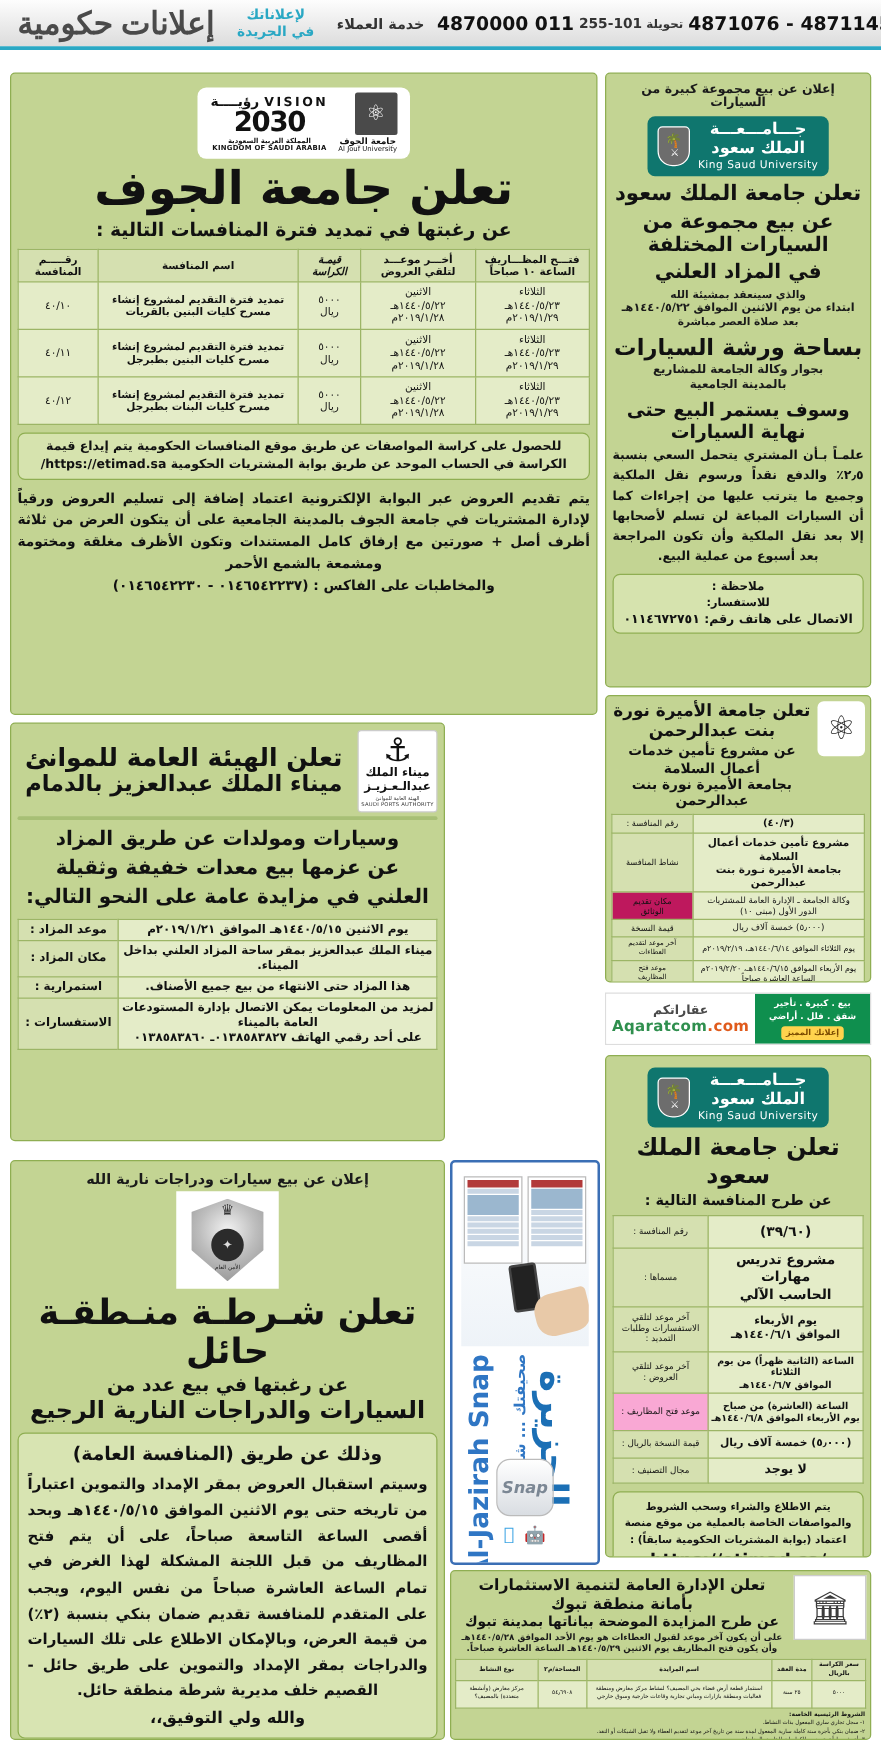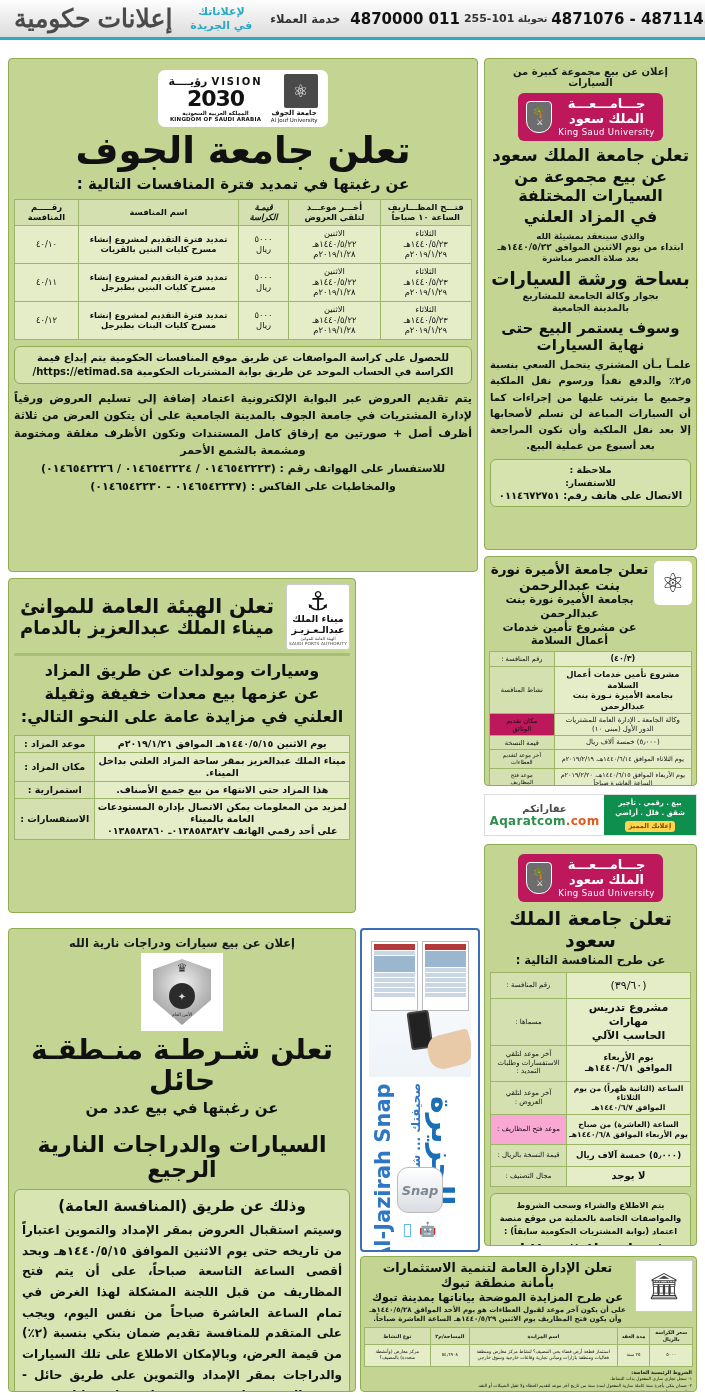--- a/index.html
+++ b/index.html
@@ -16,21 +16,21 @@
   .masthead {
     position: absolute; left: 0; top: 0; width: 705px; height: 40px;
     background: linear-gradient(#fdfdfd, #e9e9e9 60%, #dcdcdc);
     border-bottom: 3px solid #2aa8c4;
     display: flex; flex-direction: row-reverse; align-items: center;
   }
   .mast-title {
     font-size: 25px; font-weight: bold; color: #4a4a4a;
     -webkit-text-stroke: 0px; letter-spacing: 1px;
     padding: 0 10px 0 14px; white-space: nowrap;
-    font-family: Liberation Sans, sans-serif;
+    font-family: Liberation Serif, serif;
   }
   .mast-sub {
     color: #2aa8c4; font-size: 11px; font-weight: bold; line-height: 1.25;
     text-align: center; padding: 0 8px; white-space: nowrap;
   }
   .mast-cs { font-size: 11.5px; font-weight: bold; color: #333; padding: 0 10px; white-space: nowrap;}
   .mast-num { font-size: 15px; font-weight: bold; color: #111; white-space: nowrap; }
   .mast-ext { font-size: 9.5px; font-weight: bold; color: #333; padding: 0 4px; white-space: nowrap;}
   .mast-ext b { font-size: 11px; }
   .mast-fax { font-size: 15px; font-weight: bold; color: #111; white-space: nowrap; padding-right: 12px;}
@@ -70,21 +70,21 @@
     background: #d6e3ae; border: 1px solid #8fae52; border-radius: 6px;
     padding: 4px 6px; color: #111; text-align: center; line-height: 1.4;
     font-weight: bold;
   }
 
   .logo-box {
     background: #fff; border-radius: 5px; display: flex; align-items: center;
     justify-content: center; overflow: hidden;
   }
   .ksu-logo {
-    background: #be185d; border-radius: 6px; color: #fff;
+    background: #0f766e; border-radius: 6px; color: #fff;
     display: flex; align-items: center; justify-content: flex-end; gap: 6px;
     padding: 4px 8px;
   }
   .ksu-ar { font-size: 13px; font-weight: bold; letter-spacing: 3px; line-height:1.15;}
   .ksu-en { font-size: 8.5px; letter-spacing: .4px; }
   .shield {
     width: 26px; height: 32px; background: #6d6d6d;
     border: 1.4px solid #fff; border-radius: 4px 4px 12px 12px;
     display:flex;flex-direction:column;align-items:center;justify-content:center;gap:1px;
   }
@@ -297,21 +297,20 @@
           <td style="font-weight: bold; white-space: pre-line;">تمديد فترة التقديم لمشروع إنشاء
 مسرح كليات البنات بطبرجل</td>
           <td>٤٠/١٢</td>
         </tr>
       </tbody>
     </table>
 
     <div class="panel ar" style="margin-top:6px;font-size:10px;">للحصول على كراسة المواصفات عن طريق موقع المنافسات الحكومية يتم إيداع قيمة الكراسة في الحساب الموحد عن طريق بوابة المشتريات الحكومية https://etimad.sa/</div>
 
     <div class="ar justify" style="margin-top:6px;font-size:11px;font-weight:bold;line-height:1.6;color:#111;">يتم تقديم العروض عبر البوابة الإلكترونية اعتماد إضافة إلى تسليم العروض ورقياً لإدارة المشتريات في جامعة الجوف بالمدينة الجامعية على أن يتكون العرض من ثلاثة أظرف أصل + صورتين مع إرفاق كامل المستندات وتكون الأظرف مغلقة ومختومة ومشمعة بالشمع الأحمر</div>
-    <div class="ar" style="text-align:center;font-size:11px;font-weight:bold;line-height:1.6;color:#111;">للاستفسار على الهواتف رقم : (٠١٤٦٥٤٢٢٢٣ / ٠١٤٦٥٤٢٢٢٤ / ٠١٤٦٥٤٢٢٢٦)</div>
     <div class="ar" style="text-align:center;font-size:11px;font-weight:bold;line-height:1.6;color:#111;">والمخاطبات على الفاكس : (٠١٤٦٥٤٢٢٣٧ - ٠١٤٦٥٤٢٢٣٠)</div>
   </div>
 
   <div class="ad" style="left:8px; top:578px; width:348px; height:335px;">
 
     <div style="display:flex;align-items:center;gap:6px;">
       <div class="port-logo">
         <div class="anchor">⚓</div>
         <div class="port-ar">
           <span>ميناء الملك</span><br>
@@ -364,21 +363,21 @@
     <div class="badge-box">
       <div class="badge">
         <div class="crown">♛</div>
         <div class="circ">✦</div>
         <div class="bl">الأمن العام</div>
       </div>
     </div>
 
     <div class="title-xl ar" style="font-size:28px;margin-top:4px;letter-spacing:3px;">تعلن شـرطـة منـطقـة حائل</div>
     <div class="title-md ar" style="font-size:15px;margin-top:2px;">عن رغبتها في بيع عدد من</div>
-    <div class="title-lg ar" style="font-size:22px;margin-top:15px;">السيارات والدراجات النارية الرجيع</div>
+    <div class="title-lg ar" style="font-size:19px;margin-top:1px;">السيارات والدراجات النارية الرجيع</div>
 
     <div class="panel" style="margin-top:7px;padding:6px 7px;background:#d8e4b2;">
       <div class="ar" style="font-size:15px;font-weight:bold;margin-bottom:3px;">وذلك عن طريق (المنافسة العامة)</div>
       <div class="ar justify" style="font-size:12px;font-weight:bold;line-height:1.72;">وسيتم استقبال العروض بمقر الإمداد والتموين اعتباراً من تاريخه حتى يوم الاثنين الموافق ١٤٤٠/٥/١٥هـ وبحد أقصى الساعة التاسعة صباحاً، على أن يتم فتح المظاريف من قبل اللجنة المشكلة لهذا الغرض في تمام الساعة العاشرة صباحاً من نفس اليوم، ويجب على المتقدم للمنافسة تقديم ضمان بنكي بنسبة (٢٪) من قيمة العرض، وبالإمكان الاطلاع على تلك السيارات والدراجات بمقر الإمداد والتموين على طريق حائل - القصيم خلف مديرية شرطة منطقة حائل.</div>
       <div class="ar" style="font-size:13px;font-weight:bold;margin-top:3px;">والله ولي التوفيق،،</div>
     </div>
   </div>
 
   <div class="ad white" style="left:360px; top:928px; width:120px; height:324px; padding:3px;">
     <div class="snap-wrap">
@@ -459,22 +458,22 @@
   </div>
 
   <div class="ad" style="left:484px; top:556px; width:213px; height:230px; padding:4px;">
 
     <div style="display:flex;align-items:flex-start;gap:4px;">
       <div class="logo-box" style="width:38px;height:44px;flex:none;">
         <span style="font-size:26px;color:#222;">⚛</span>
       </div>
       <div style="flex:1;">
         <div class="title-md ar" style="font-size:13.5px;">تعلن جامعة الأميرة نورة بنت عبدالرحمن</div>
+        <div class="title-md ar" style="font-size:11px;margin-top:1px;">عن مشروع تأمين خدمات أعمال السلامة</div>
         <div class="title-md ar" style="font-size:11px;">بجامعة الأميرة نورة بنت عبدالرحمن</div>
-        <div class="title-md ar" style="font-size:11px;margin-top:1px;">عن مشروع تأمين خدمات أعمال السلامة</div>
       </div>
     </div>
 
     <table class="tbl" style="margin-top:4px;font-size:6.6px;">
       <tbody>
         <tr>
             <td style="width:68%;font-size:8px;font-weight:bold;">(٤٠/٣)</td>
             <td style="width:32%;background:#d5e0b0;">رقم المنافسة :</td>
           </tr>
         <tr>
@@ -503,21 +502,21 @@
             <td style="background: rgb(213, 224, 176); font-size: 5.6px; white-space: pre-line;">موعد فتح
 المظاريف</td>
           </tr>
 
       </tbody>
     </table>
   </div>
 
   <div class="aq-banner" style="left:484px; top:794px; width:213px; height:42px;">
     <div class="aq-right">
-      <div>بيع . رقمي . تأجير</div>
+      <div>بيع . كبيرة . تأجير</div>
       <div>شقق . فلل . أراضي</div>
       <div class="aq-badge">إعلانك المميز</div>
     </div>
     <div class="aq-left">
       <div class="aq-ar ar">عقاراتكم</div>
       <div class="aq-name">
         <span>Aqaratcom</span><i>.com</i>
       </div>
     </div>
   </div>
@@ -537,21 +536,21 @@
         </div>
       </div>
     </div>
 
     <div class="title-lg ar" style="font-size:19px;">تعلن جامعة الملك سعود</div>
     <div class="title-md ar" style="font-size:11.5px;margin:2px 0 5px;">عن طرح المنافسة التالية :</div>
 
     <table class="tbl" style="font-size:7px;">
       <tbody>
         <tr style="height:26px;">
-            <td style="width:62%;font-size:11px;font-weight:normal;">(٣٩/٦٠)</td>
+            <td style="width:62%;font-size:11px;font-weight:bold;">(٣٩/٦٠)</td>
             <td style="width:38%;background:#d5e0b0;">رقم المنافسة :</td>
           </tr>
         <tr style="height:40px;">
             <td style="font-size: 11px; font-weight: bold; white-space: pre-line;">مشروع تدريس مهارات
 الحاسب الآلي</td>
             <td style="background:#d5e0b0;">مسماها :</td>
           </tr>
         <tr style="height:36px;">
             <td style="font-size: 9px; font-weight: bold; white-space: pre-line;">يوم الأربعاء
 الموافق ١٤٤٠/٦/١هـ</td>

